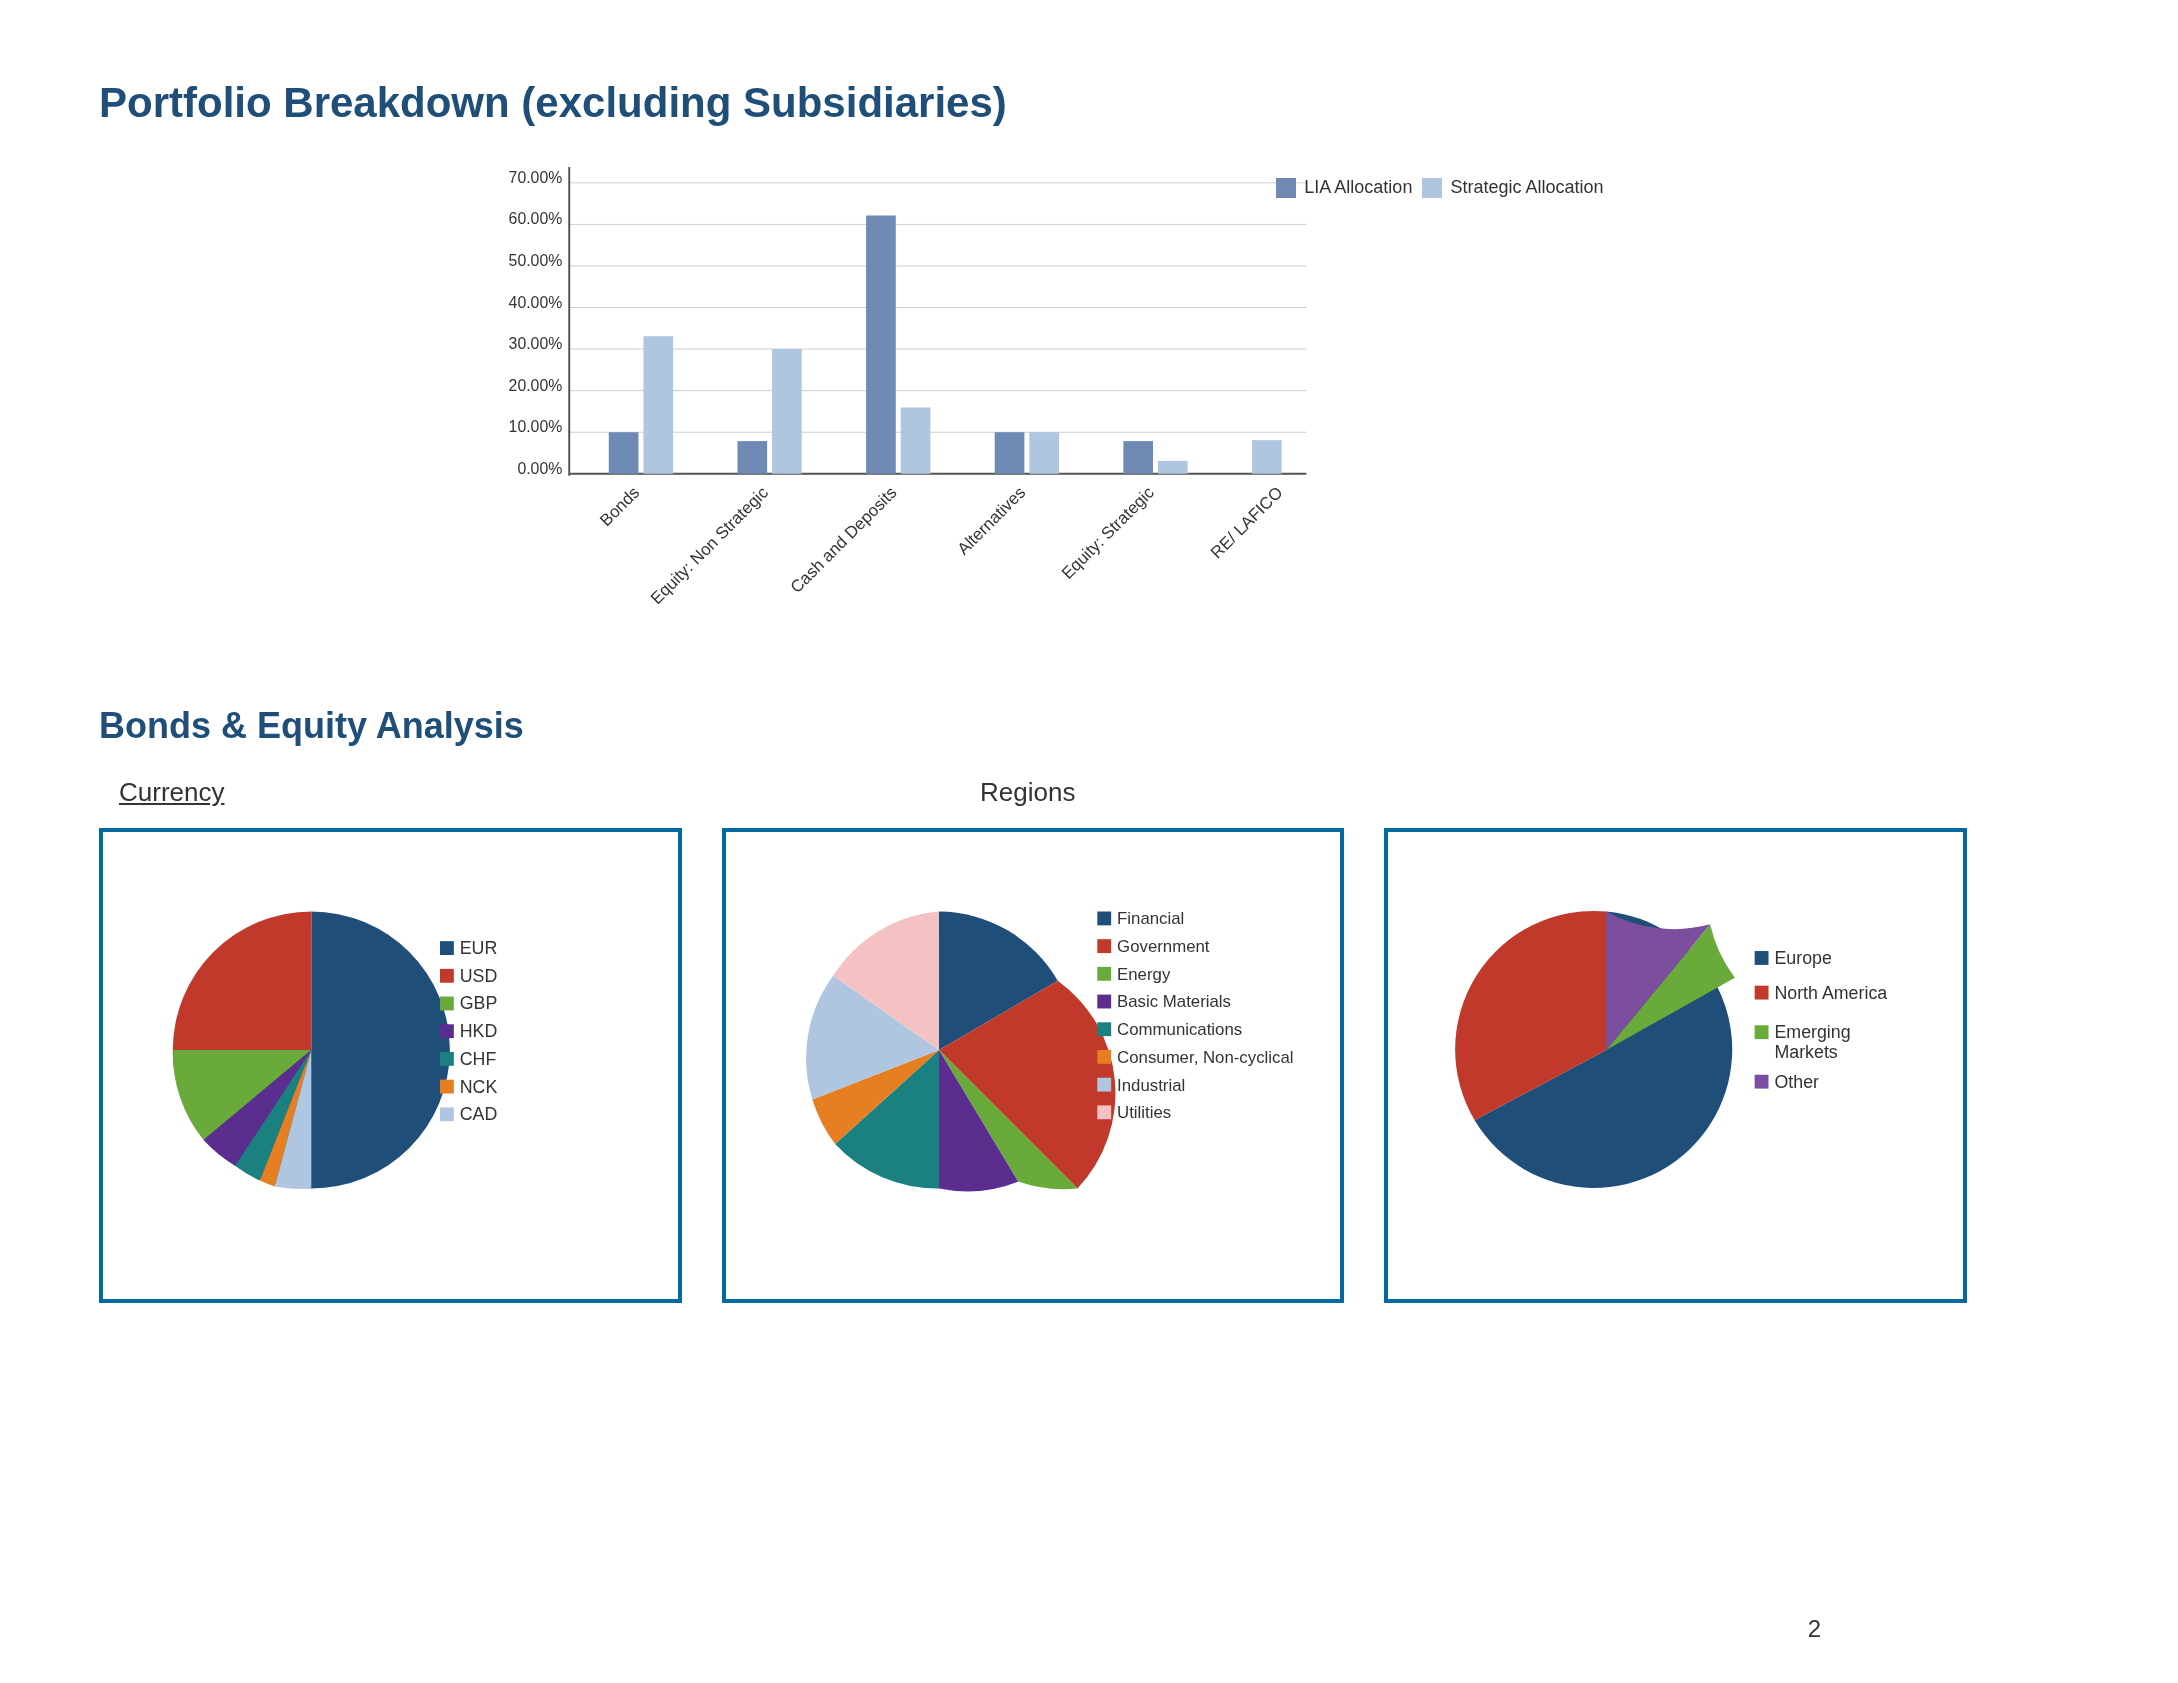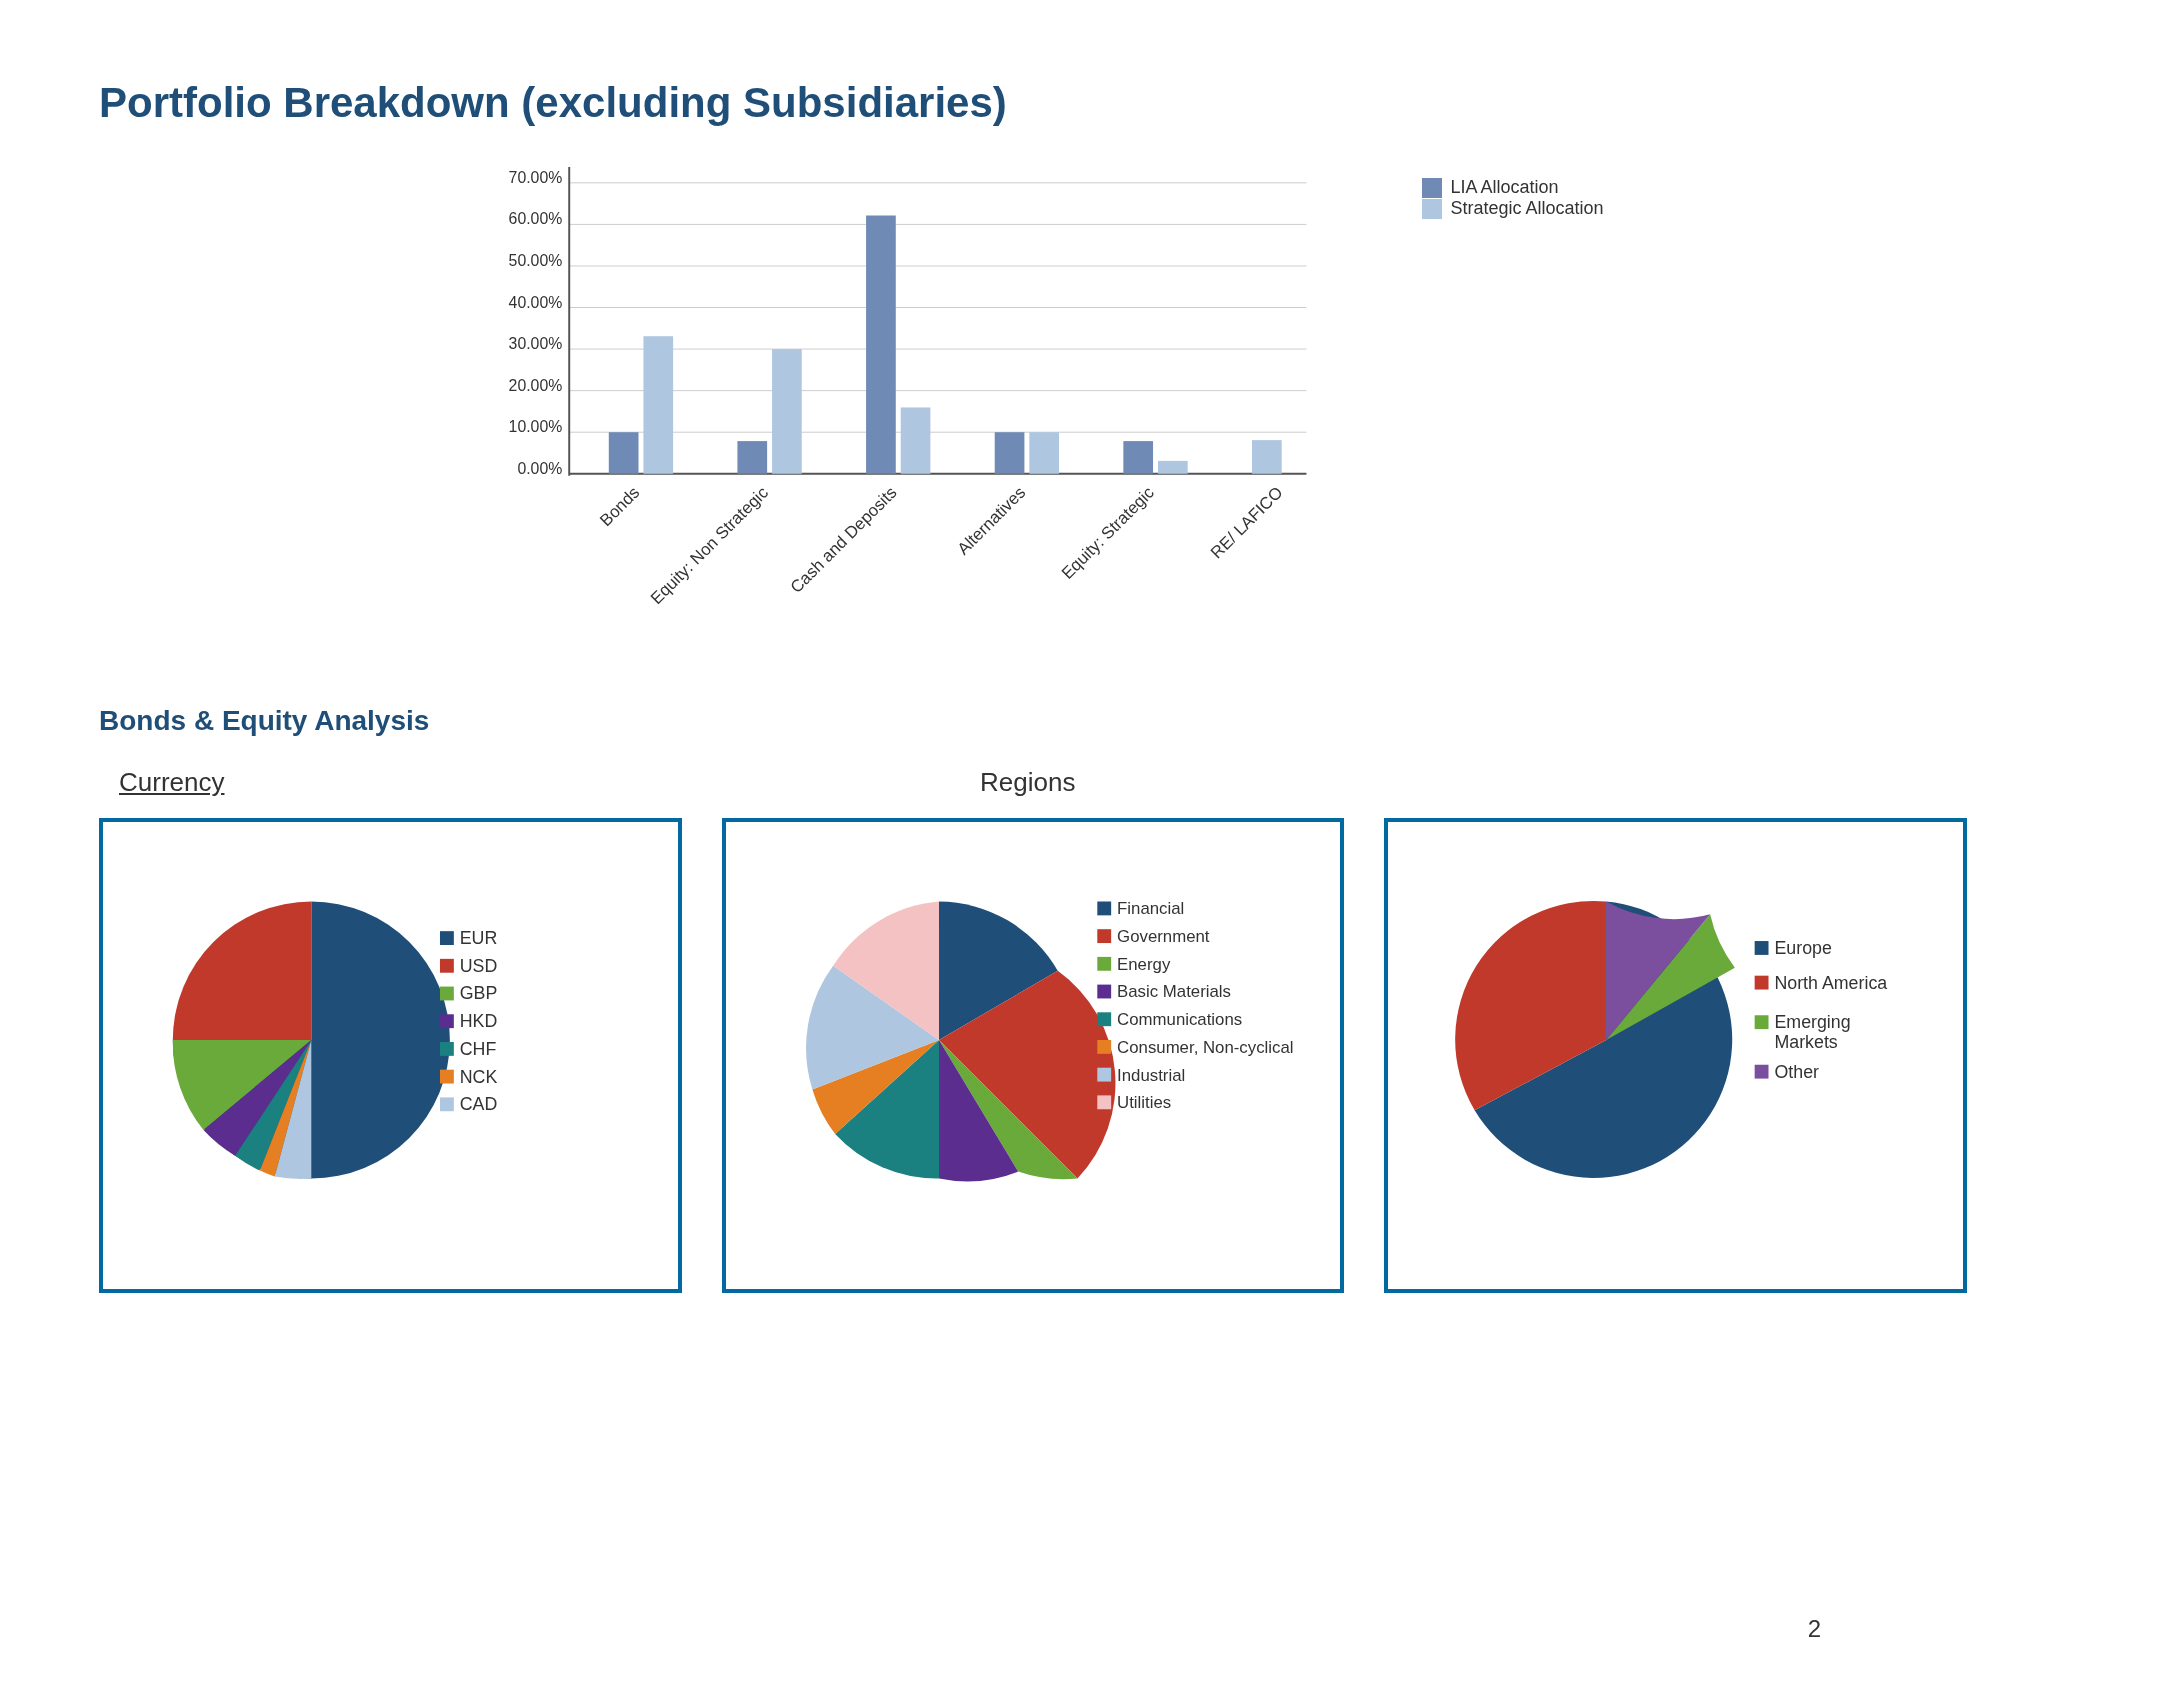--- a/index.html
+++ b/index.html
@@ -33,36 +33,37 @@
       width: 891px;
       position: relative;
     }
     .bar-lia { background-color: #6e8ab5; }
     .bar-strategic { background-color: #afc6e0; }
     .legend {
       position: absolute;
       right: 0;
       top: 59px;
       display: flex;
-      flex-direction: column;
+      flex-direction: row;
+      gap: 10px;
     }
     .legend-item {
       display: flex;
       align-items: center;
       gap: 8px;
       font-size: 18px;
       color: #333;
     }
     .legend-box {
       width: 20px;
       height: 20px;
       flex-shrink: 0;
     }
     .section-title {
-      font-size: 28px;
+      font-size: 36px;
       font-weight: bold;
       color: #1f4e79;
       margin-bottom: 30px;
     }
     .charts-row {
       display: flex;
       gap: 40px;
       margin-top: 20px;
     }
     .chart-panel {

